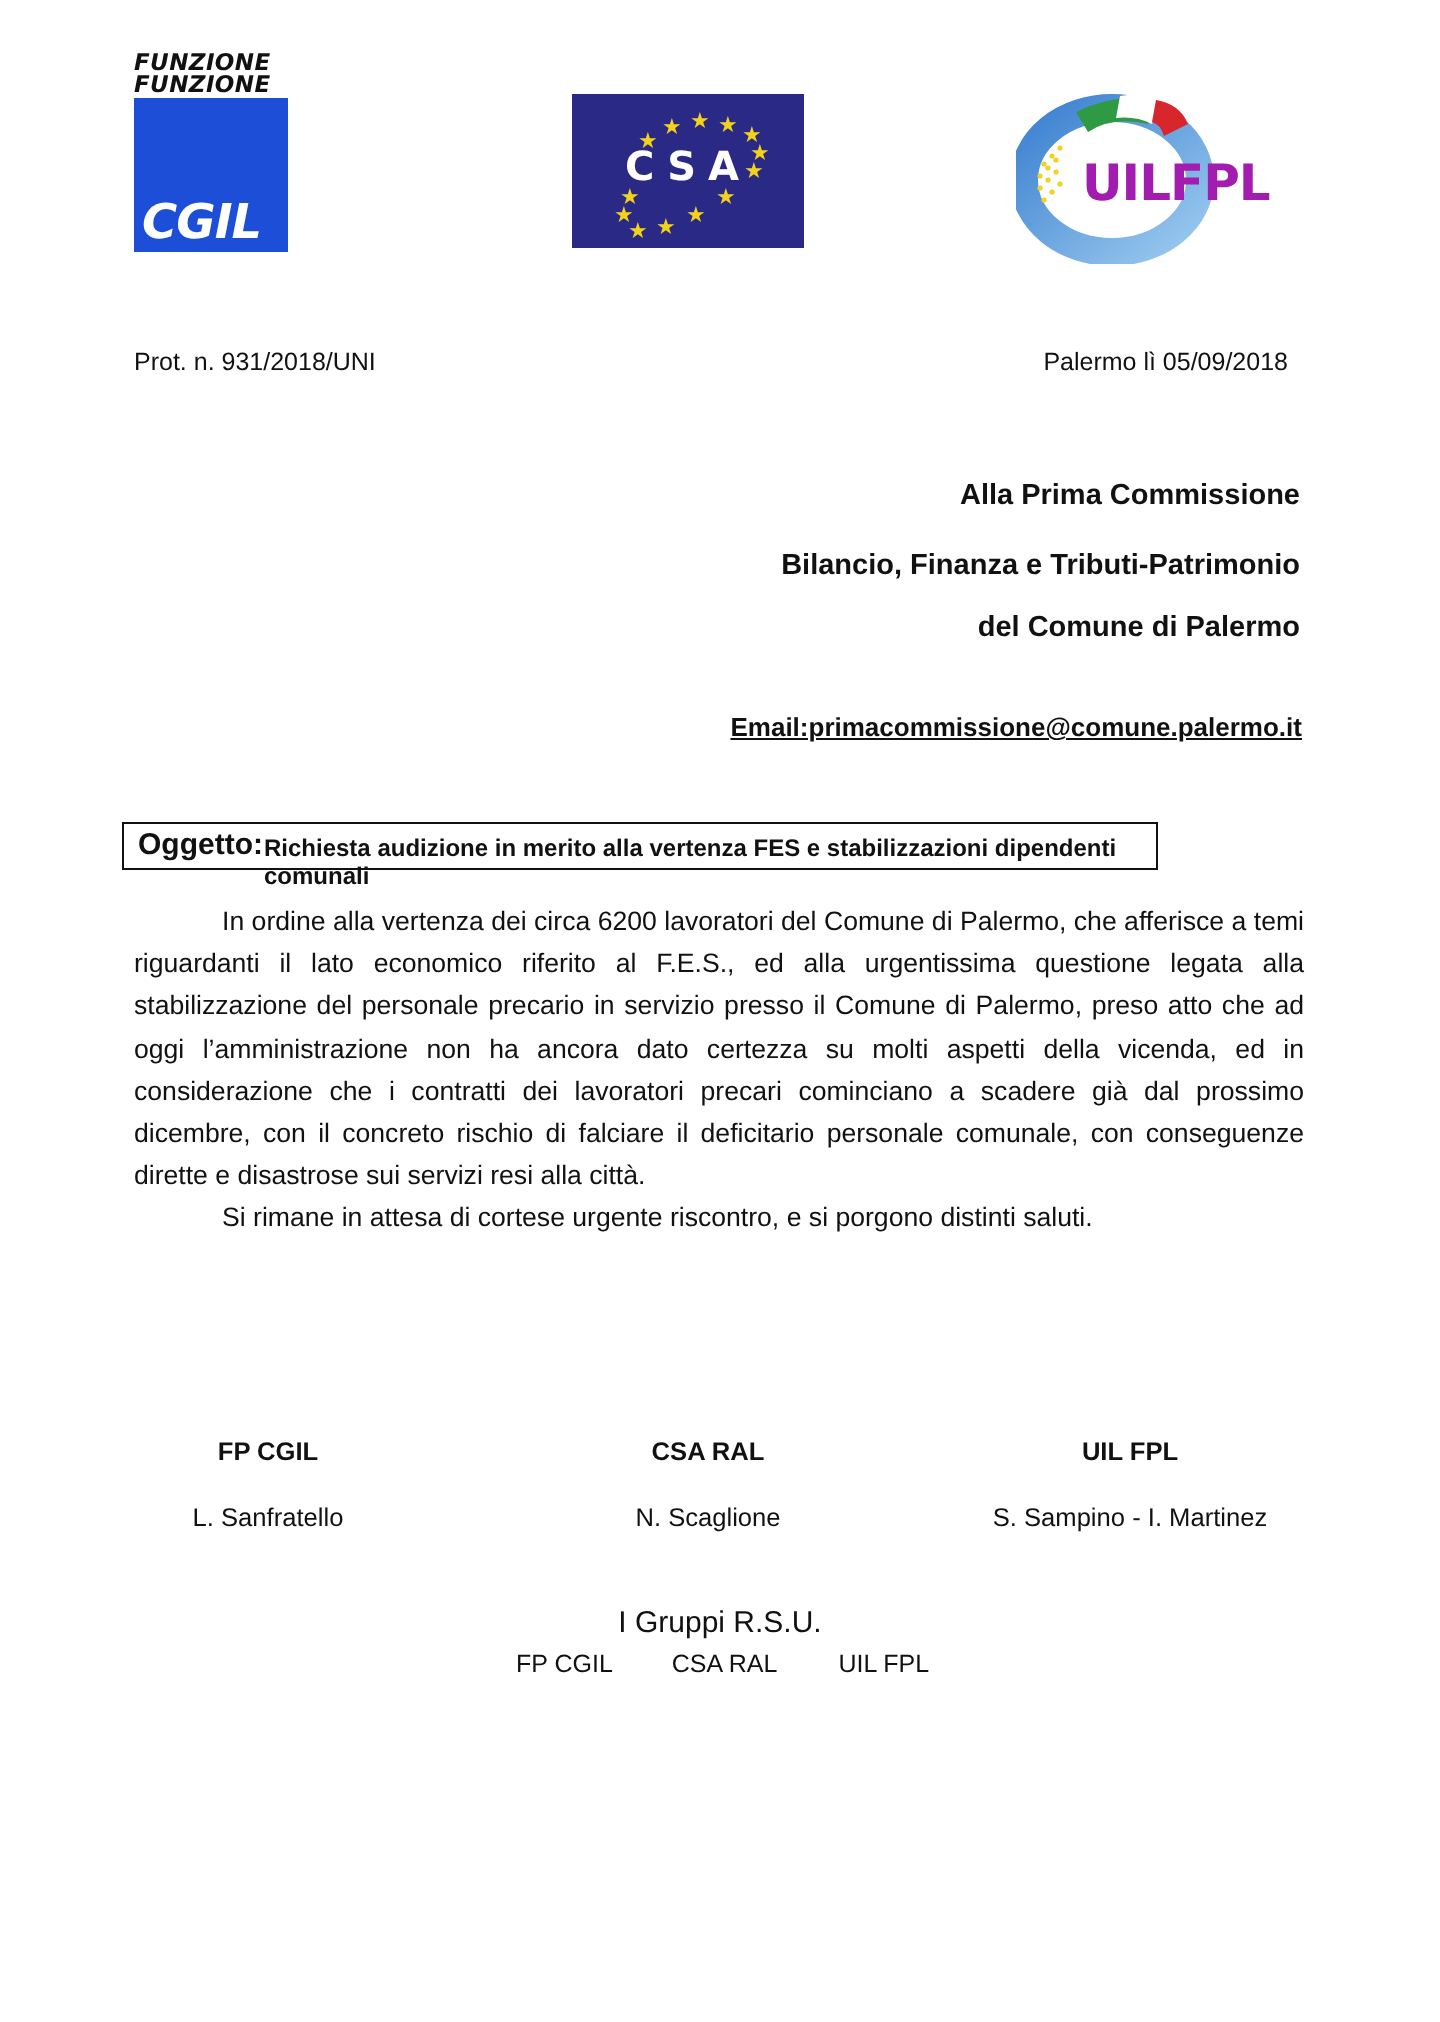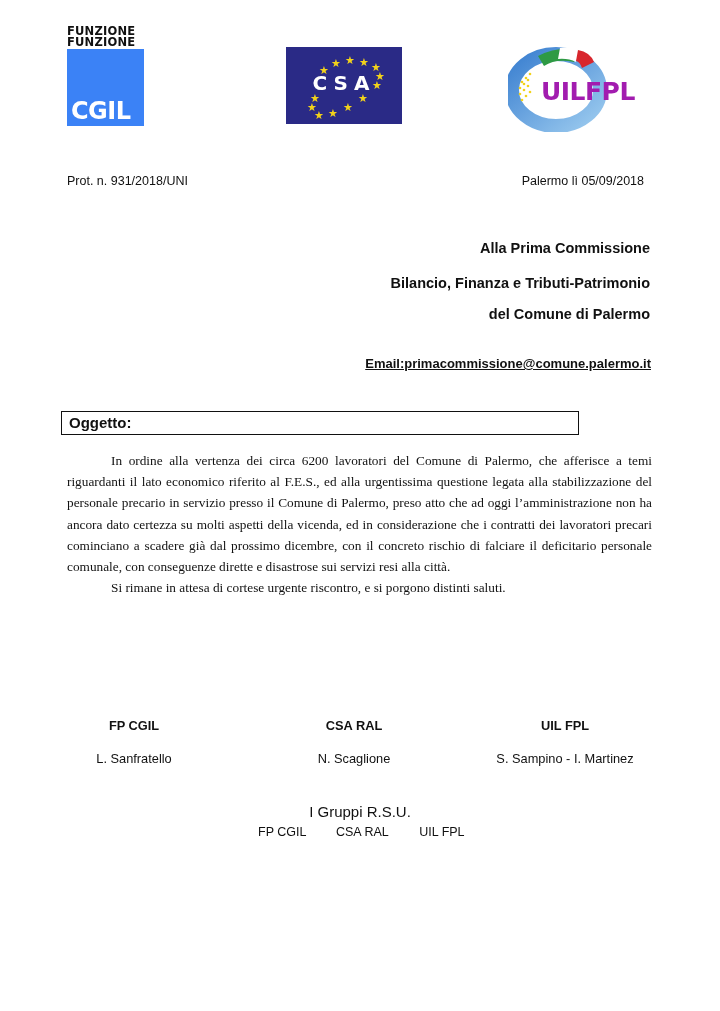--- a/index.html
+++ b/index.html
@@ -1,24 +1,24 @@
 <!DOCTYPE html>
 <html><head>
 <meta charset="utf-8">
 <style>
   html, body { margin: 0; padding: 0; background: #ffffff; }
   body { width: 720px; height: 1011px; position: relative; overflow: hidden;
          font-family: "Liberation Sans", "DejaVu Sans", sans-serif; color: #111; }
   .abs { position: absolute; }
 
   
-  #cgil-logo { left: 67px; top: 26px; width: 80px; height: 102px; }
+  #cgil-logo { left: 67px; top: 26px; width: 80px; height: 102px; font-style: italic; }
   #cgil-logo .top { font-family: "DejaVu Sans", sans-serif; font-weight: bold; font-size: 11.5px;
                     line-height: 11px; letter-spacing: 0.2px; color: #111; }
-  #cgil-logo .box { position: absolute; left: 0; top: 23px; width: 77px; height: 77px; background: #3b82f6; }
+  #cgil-logo .box { position: absolute; left: 0; top: 23px; width: 77px; height: 77px; background: #1d4ed8; }
   #cgil-logo .box span { position: absolute; left: 4px; bottom: 1px; color: #fff; font-family: "DejaVu Sans", sans-serif;
                          font-weight: bold; font-size: 24px; letter-spacing: -0.5px; }
 
   
   #csa-logo { left: 286px; top: 47px; width: 116px; height: 77px; background: #2a2a86; }
   #csa-logo .txt { position: absolute; left: 0; right: 0; top: 24px; text-align: center; color: #fff;
                    font-family: "DejaVu Sans", sans-serif; font-weight: bold; font-size: 20px; letter-spacing: 6px; }
   #csa-logo svg { position: absolute; left: 0; top: 0; }
 
   
@@ -34,21 +34,21 @@
   #addr1 { top: 240px; }
   #addr2 { top: 275px; }
   #addr3 { top: 306px; }
   #email { right: 69px; top: 356px; font-weight: bold; font-size: 13px; text-decoration: underline; }
 
   #subject-box { left: 61px; top: 411px; width: 518px; height: 24px; border: 1.3px solid #111; box-sizing: border-box; }
   #subject-box .lab { position: absolute; left: 7px; top: 2px; font-weight: bold; font-size: 15px; }
   #subject-box .txt { position: absolute; left: 70px; top: 5px; font-weight: bold; font-size: 12px; }
 
   .body-text { left: 67px; width: 585px; font-size: 13.3px; line-height: 21.2px; text-align: justify; }
-  .body-text p { margin: 0; text-indent: 44px; font-family: Liberation Serif, serif; }
+  .body-text p { margin: 0; text-indent: 44px; }
   #para-block { top: 450px; }
 
   .sig { font-size: 12.8px; text-align: center; width: 200px; }
   .sig.bold { font-weight: bold; }
   #sig1-org { left: 34px; top: 718px; }
   #sig2-org { left: 254px; top: 718px; }
   #sig3-org { left: 465px; top: 718px; }
   #sig1-name { left: 34px; top: 751px; }
   #sig2-name { left: 254px; top: 751px; }
   #sig3-name { left: 465px; top: 751px; }
@@ -124,20 +124,21 @@
 <div id="prot" class="abs small">Prot. n. 931/2018/UNI</div>
 <div id="date" class="abs small">Palermo lì 05/09/2018</div>
 
 <div id="addr1" class="abs addr">Alla Prima Commissione</div>
 <div id="addr2" class="abs addr">Bilancio, Finanza e Tributi-Patrimonio</div>
 <div id="addr3" class="abs addr">del Comune di Palermo</div>
 <div id="email" class="abs">Email:primacommissione@comune.palermo.it</div>
 
 <div id="subject-box" class="abs">
   <span class="lab"><span>Oggetto</span><span>:</span></span>
+  <span class="txt">Richiesta audizione in merito alla vertenza FES e stabilizzazioni dipendenti comunali</span>
 </div>
 
 <div id="para-block" class="abs body-text">
   <p>In ordine alla vertenza dei circa 6200 lavoratori del Comune di Palermo, che afferisce a temi riguardanti il lato economico riferito al F.E.S., ed alla urgentissima questione legata alla stabilizzazione del personale precario in servizio presso il Comune di Palermo, preso atto che ad oggi l’amministrazione non ha ancora dato certezza su molti aspetti della vicenda, ed in considerazione che i contratti dei lavoratori precari cominciano a scadere già dal prossimo dicembre, con il concreto rischio di falciare il deficitario personale comunale, con conseguenze dirette e disastrose sui servizi resi alla città.</p>
   <p>Si rimane in attesa di cortese urgente riscontro, e si porgono distinti saluti.</p>
 </div>
 
 <div id="sig1-org" class="abs sig bold">FP CGIL</div>
 <div id="sig2-org" class="abs sig bold">CSA RAL</div>
 <div id="sig3-org" class="abs sig bold">UIL FPL</div>

